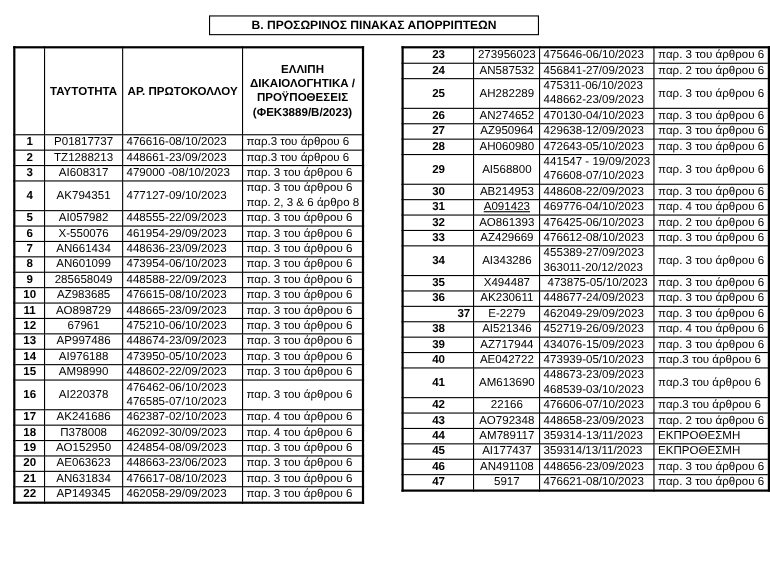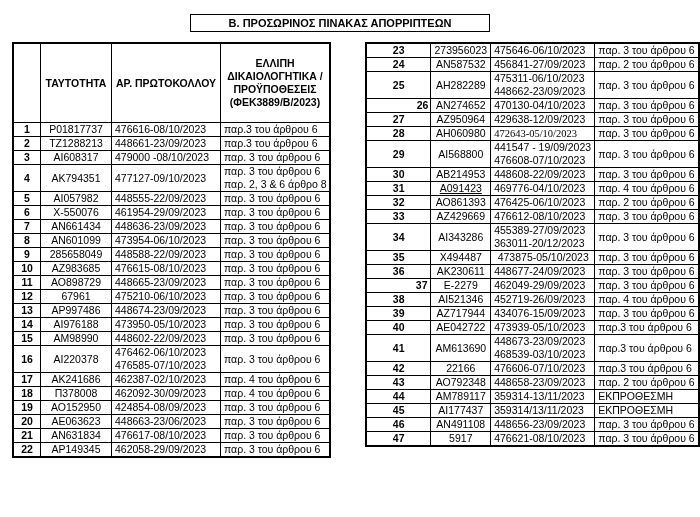--- a/index.html
+++ b/index.html
@@ -285,21 +285,21 @@
         <td style="width: 66px;">ΑΗ282289</td>
         <td class="prot" style="width: 104px;">
           <div>475311-06/10/2023</div>
           <div>448662-23/09/2023</div>
         </td>
         <td class="req" style="width: 104px; height: 26px;">
           <div>παρ. 3 του άρθρου 6</div>
         </td>
       </tr>
       <tr>
-        <td class="num" style="width: 22px; text-align: right;">26</td>
+        <td class="num" style="width: 22px;">26</td>
         <td style="width: 66px;">ΑΝ274652</td>
         <td class="prot" style="width: 104px;">
           <div>470130-04/10/2023</div>
         </td>
         <td class="req" style="width: 104px;">
           <div>παρ. 3 του άρθρου 6</div>
         </td>
       </tr>
       <tr>
         <td class="num" style="width: 22px; margin-left: 20px;">27</td>
@@ -307,21 +307,21 @@
         <td class="prot" style="width: 104px;">
           <div>429638-12/09/2023</div>
         </td>
         <td class="req" style="width: 104px;">
           <div>παρ. 3 του άρθρου 6</div>
         </td>
       </tr>
       <tr>
         <td class="num" style="width: 22px;">28</td>
         <td style="width: 66px;">ΑΗ060980</td>
-        <td class="prot" style="width: 104px; font-family: Liberation Serif, serif;">
+        <td class="prot" style="width: 104px;">
           <div>472643-05/10/2023</div>
         </td>
         <td class="req" style="width: 104px;">
           <div>παρ. 3 του άρθρου 6</div>
         </td>
       </tr>
       <tr>
         <td class="num" style="width: 22px;">29</td>
         <td style="width: 66px;">ΑΙ568800</td>
         <td class="prot" style="width: 104px;">

